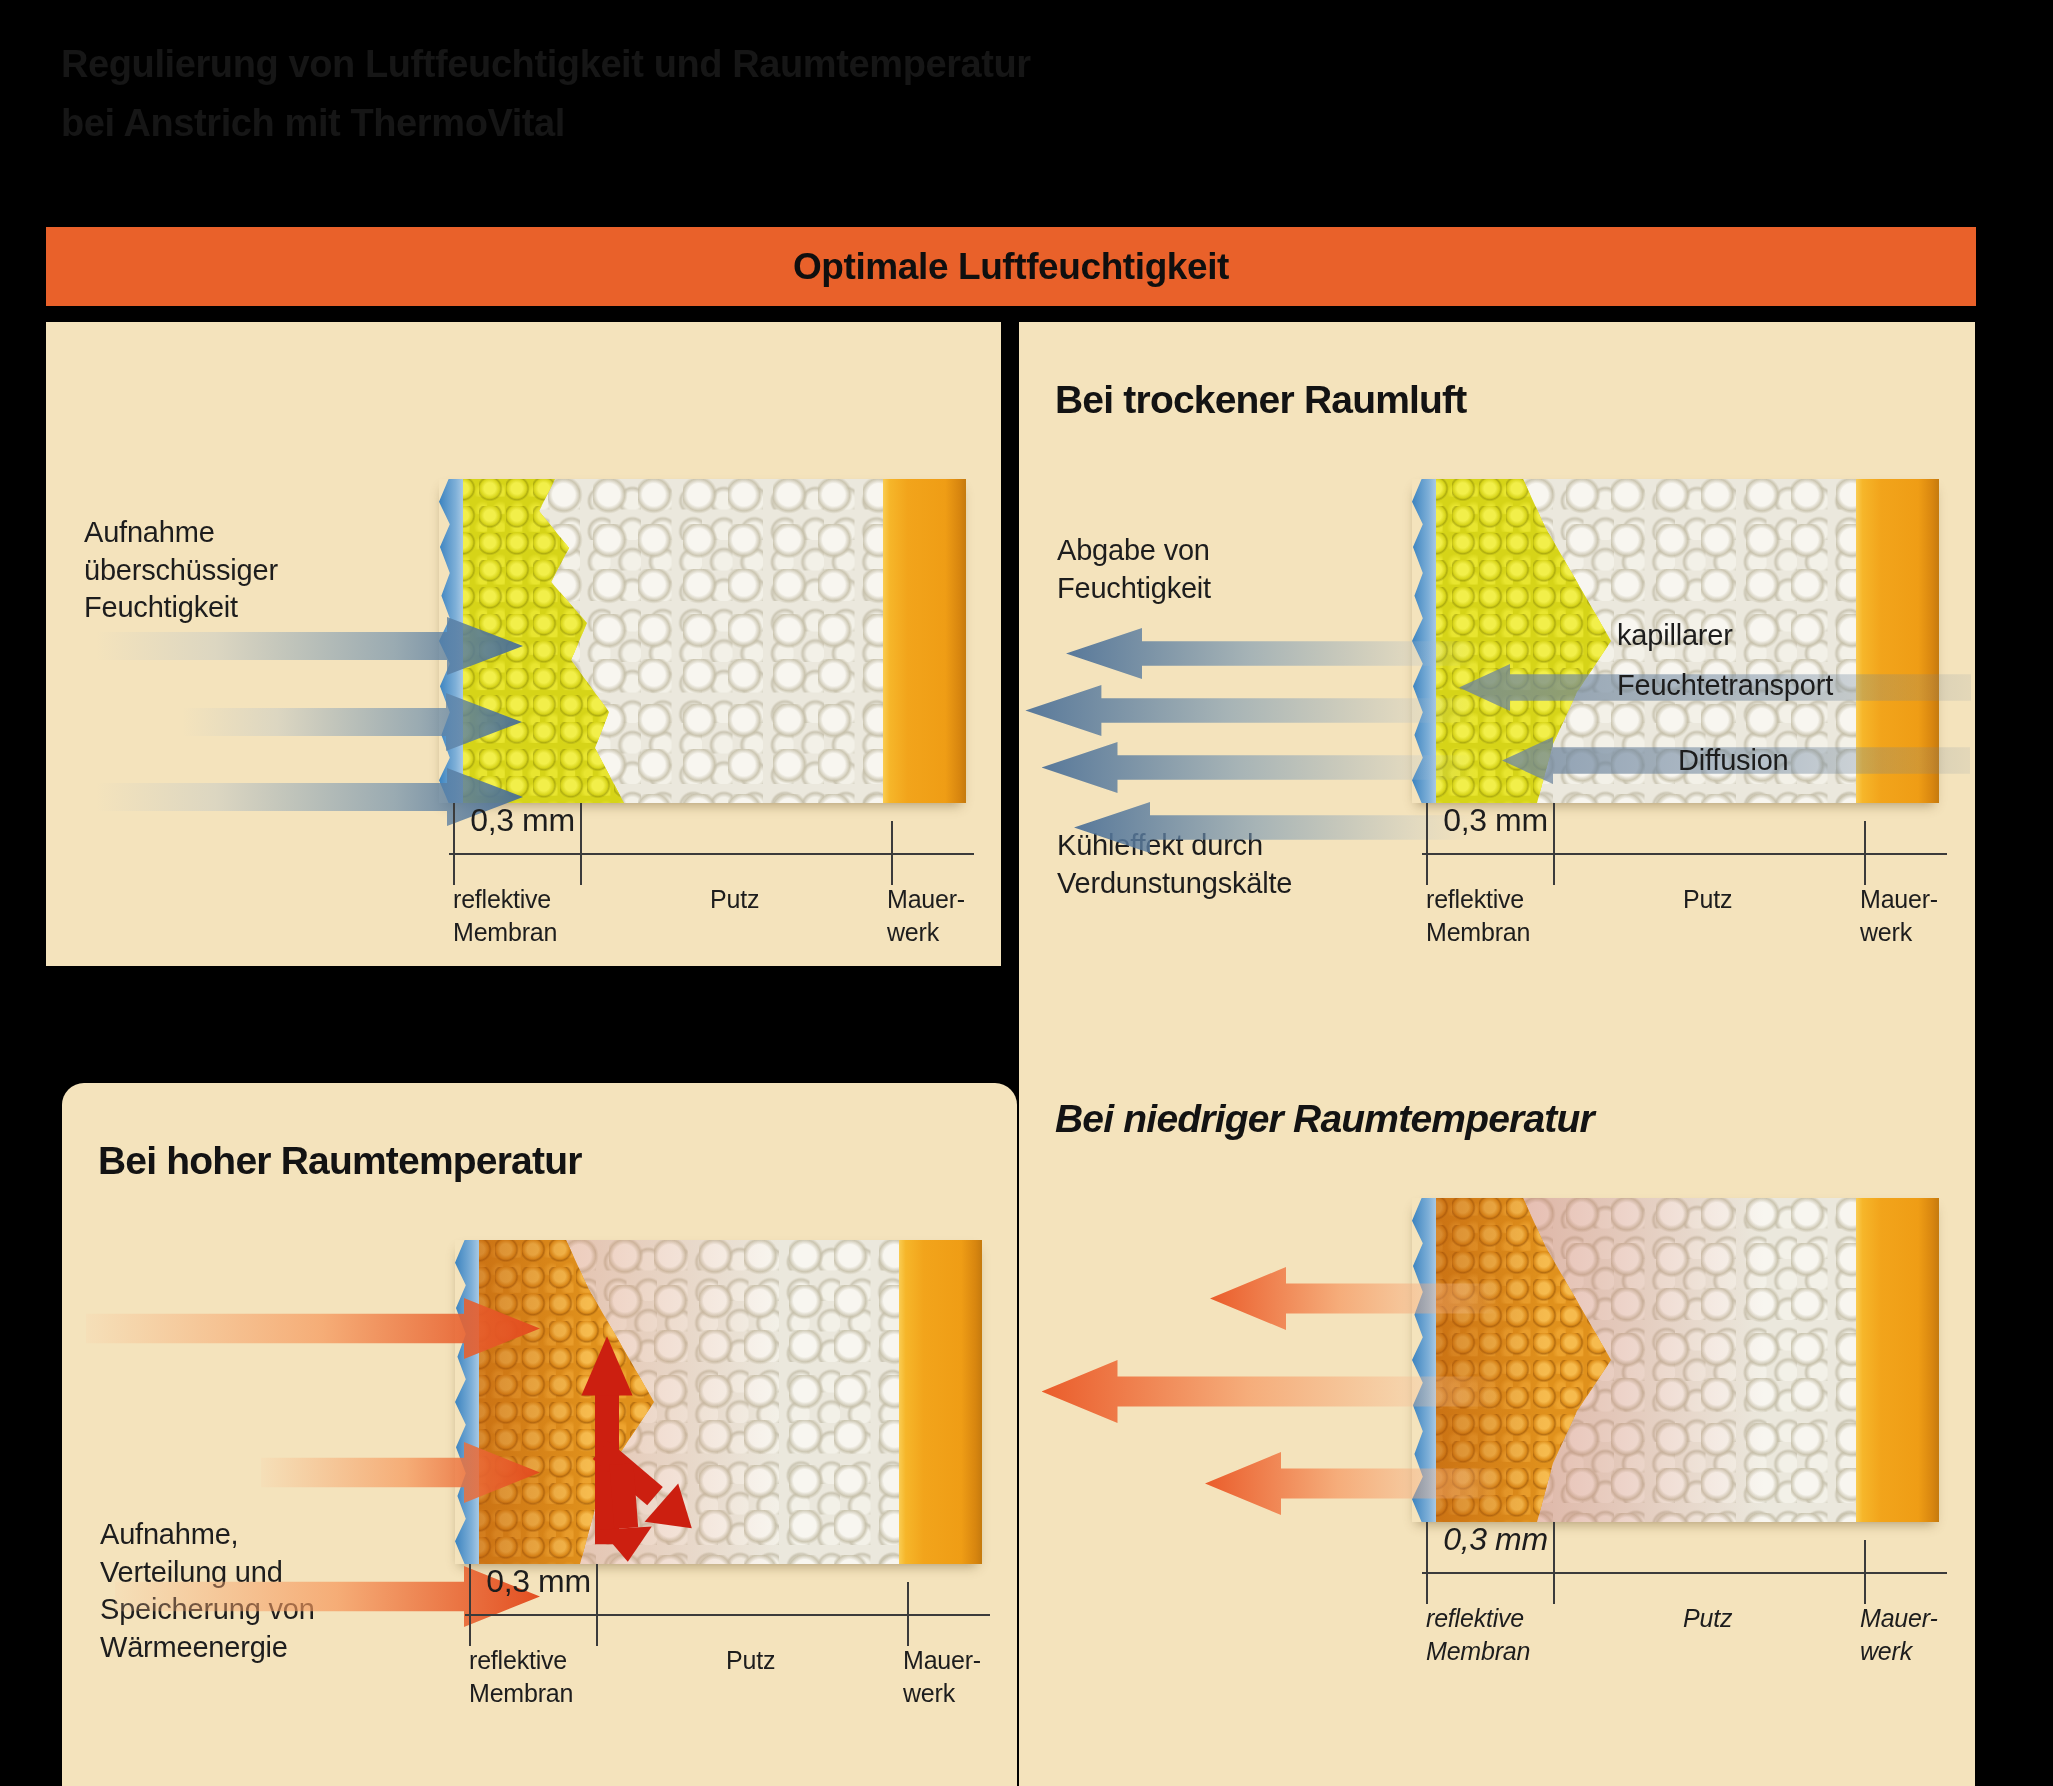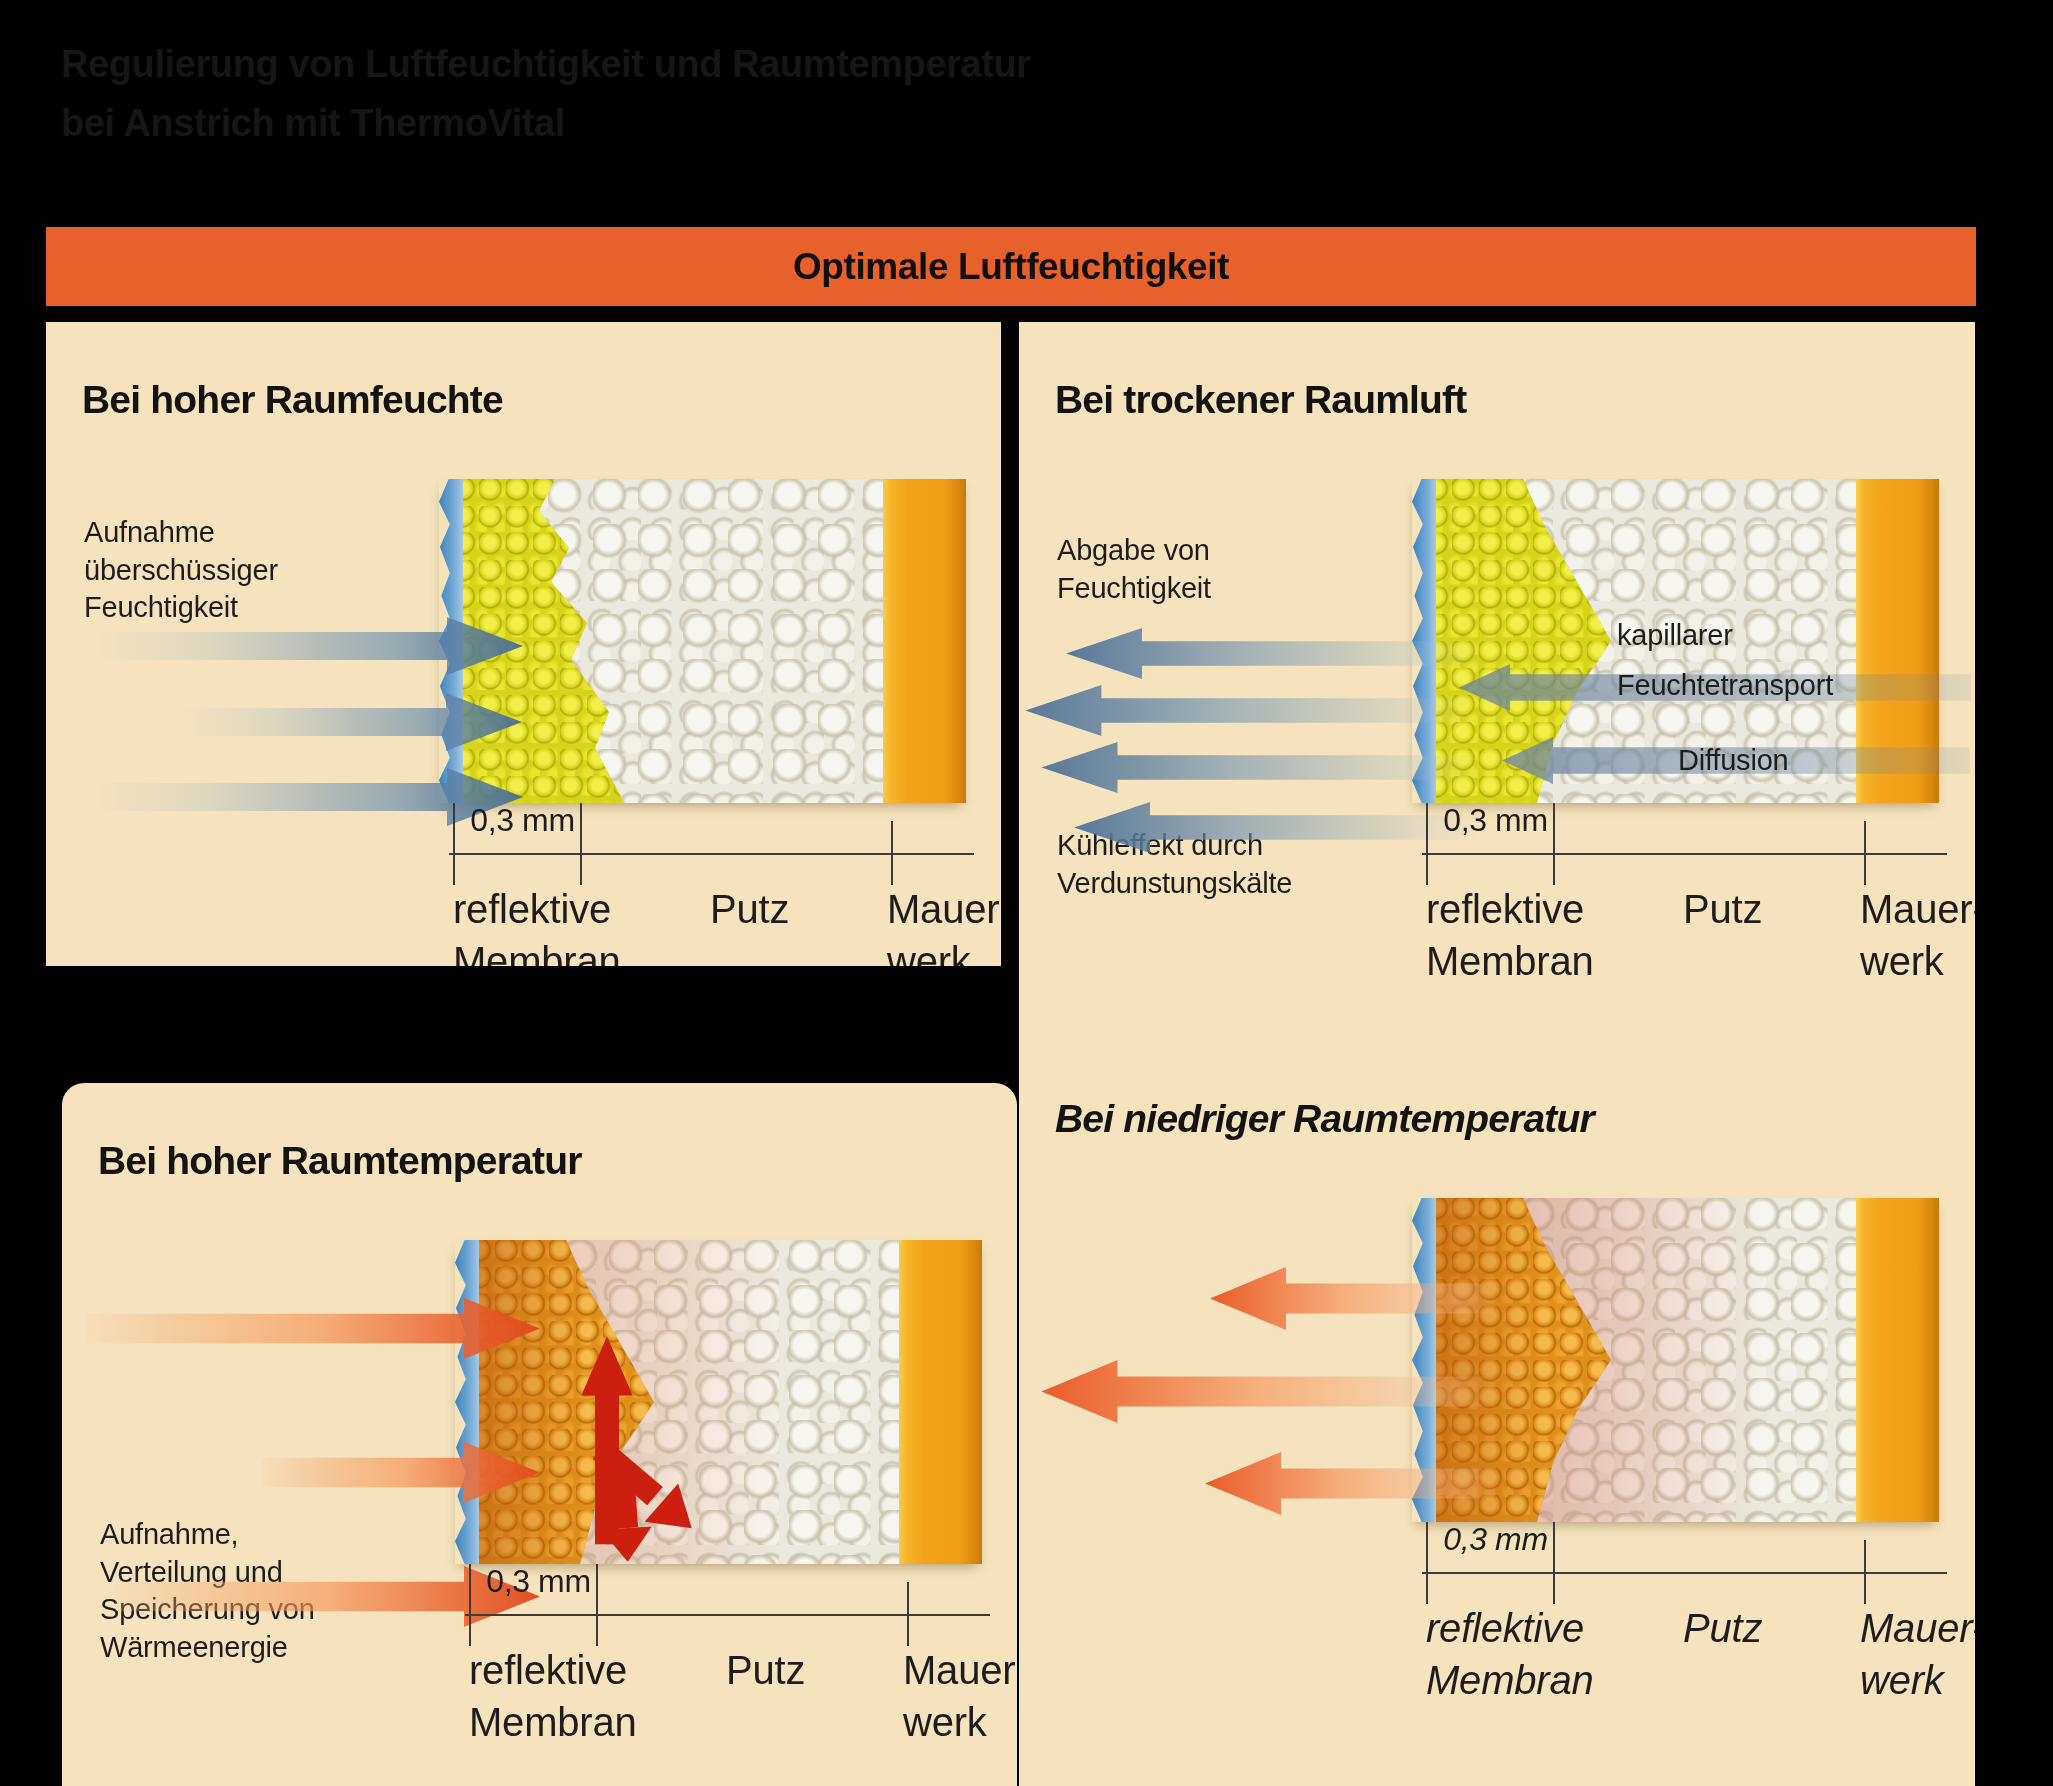--- a/index.html
+++ b/index.html
@@ -58,41 +58,40 @@
   .arr.heat.r{background:linear-gradient(90deg, rgba(250,208,168,.2), rgba(246,152,92,.72) 52%, rgba(226,74,28,.97));}
   .arr.heat.l{background:linear-gradient(90deg, rgba(234,88,38,.97), rgba(246,150,95,.7) 45%, rgba(250,205,170,.25) 88%, rgba(250,205,170,0));}
   .band{position:absolute;height:47px;
         clip-path:polygon(100% 22%,51px 22%,51px 0,0 50%,51px 100%,51px 78%,100% 78%);
         background:linear-gradient(90deg, rgba(108,132,158,.78), rgba(108,132,158,.45) 60%, rgba(108,132,158,.12));}
   
   .ruler-line{position:absolute;left:403px;top:531px;width:525px;height:2.4px;background:#3b3b3b;}
   .tick{position:absolute;width:2.4px;background:#3b3b3b;}
   .scale-label{position:absolute;left:417px;top:480px;width:119px;text-align:center;
                font-size:32px;color:#1d1d1d;letter-spacing:-0.4px;}
-  .layer-label{position:absolute;top:561px;font-size:40px;line-height:1.3;color:#1d1d1d;
+  .layer-label{position:absolute;top:561px;font-size:25px;line-height:1.3;color:#1d1d1d;
                white-space:pre-line;letter-spacing:-0.2px;}
   .ll-mem{left:407px;} .ll-putz{left:664px;} .ll-mas{left:841px;}
   .radiate{position:absolute;left:489px;top:229px;width:152px;height:250px;}
 </style>
 </head>
 <body>
 
 <div class="stage">
 
   <div class="main-title">
     <div>Regulierung von Luftfeuchtigkeit und Raumtemperatur</div>
     <div>bei Anstrich mit ThermoVital</div>
   </div>
 
   <div class="banner" style="top:227px;">
     <span>Optimale Luftfeuchtigkeit</span>
   </div>
 
   <section class="panel" style="left:46px;top:322px;width:955px;height:644px;">
-    <h2 class="p-head">Bei hoher Raumfeuchte</h2>
     <div class="side-label" style="left:38px;top:192px;">Aufnahme
 überschüssiger
 Feuchtigkeit</div>
 
     <div class="wall">
       <div class="w-putz"></div>
       <div class="w-mem yellow diag"></div>
       <div class="w-blue"></div>
       <div class="w-mas"></div>
     </div>

